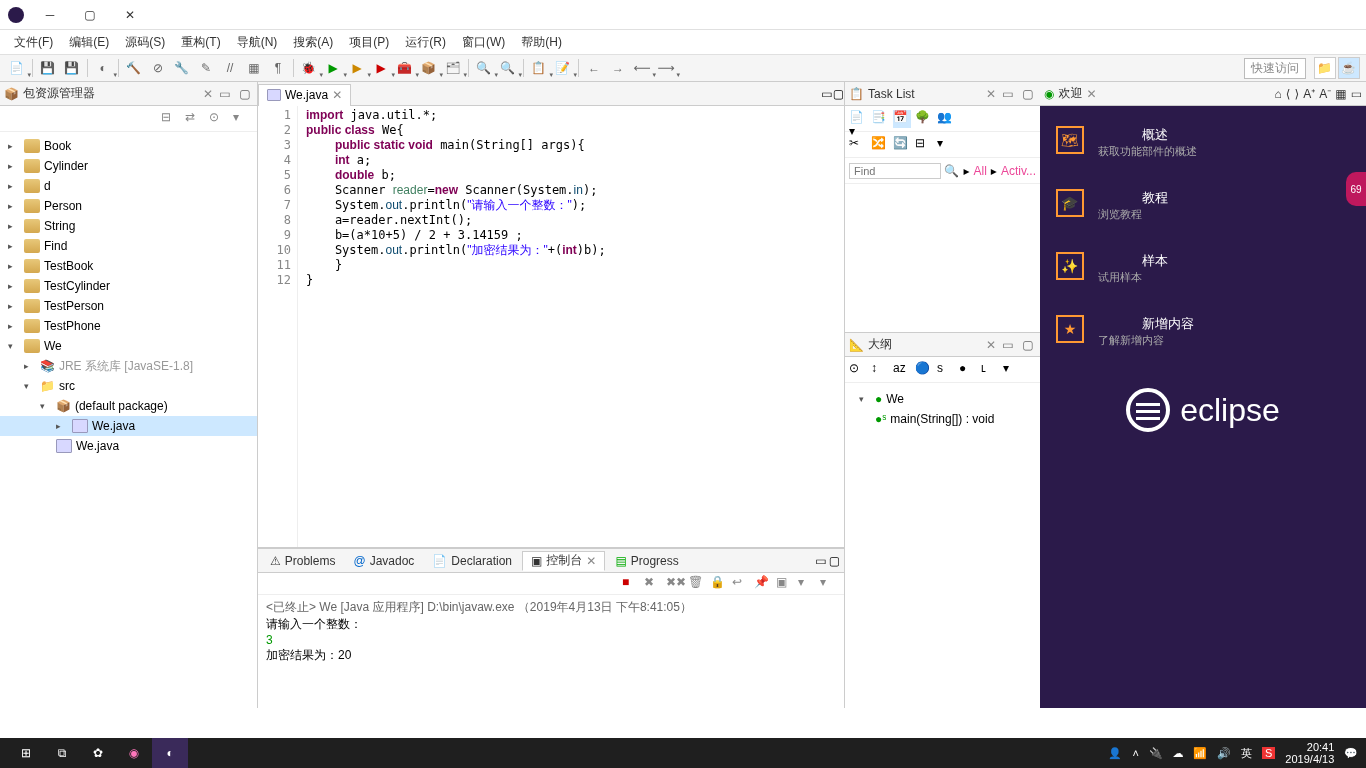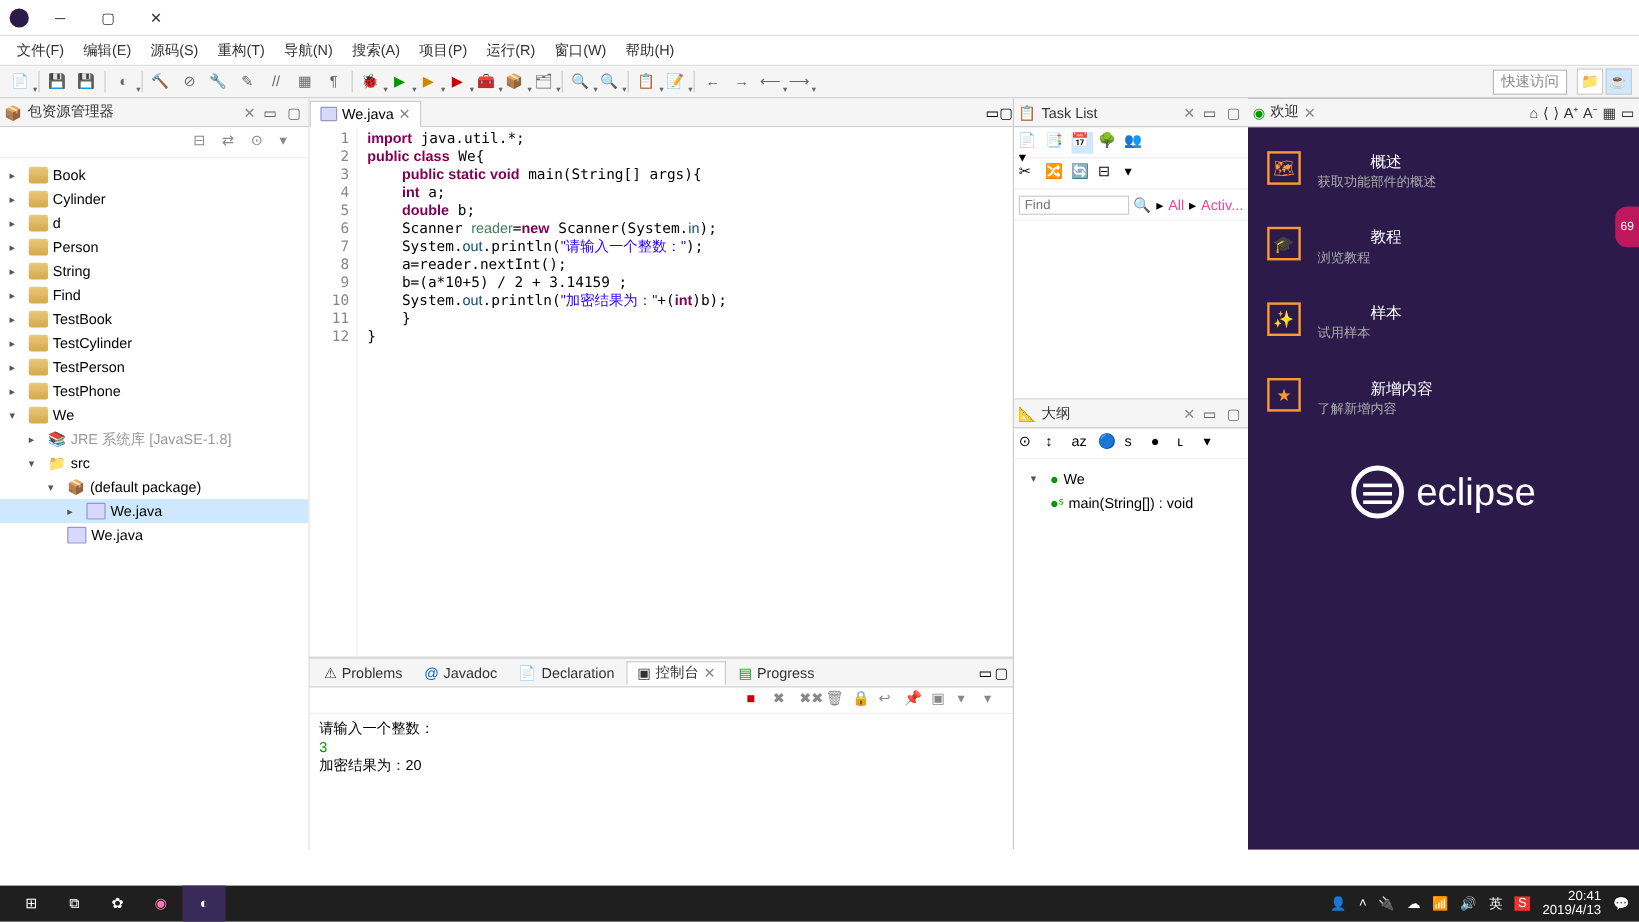--- a/index.html
+++ b/index.html
@@ -303,20 +303,21 @@
         <span class="bi" style="color:#888">✖✖</span>
         <span class="bi">🗑</span>
         <span class="bi">🔒</span>
         <span class="bi">↩</span>
         <span class="bi">📌</span>
         <span class="bi">▣</span>
         <span class="bi">▾</span>
         <span class="bi">▾</span>
       </div>
       <div class="console">
+        <div class="hdr">&lt;已终止&gt; We [Java 应用程序] D:\bin\javaw.exe （2019年4月13日 下午8:41:05）</div>
         <div>请输入一个整数：</div>
         <div style="color:#090">3</div>
         <div>加密结果为：20</div>
       </div>
     </div>
   </div>
 
   <div class="col-r1">
     <div class="task-area">
       <div class="view-hdr">

